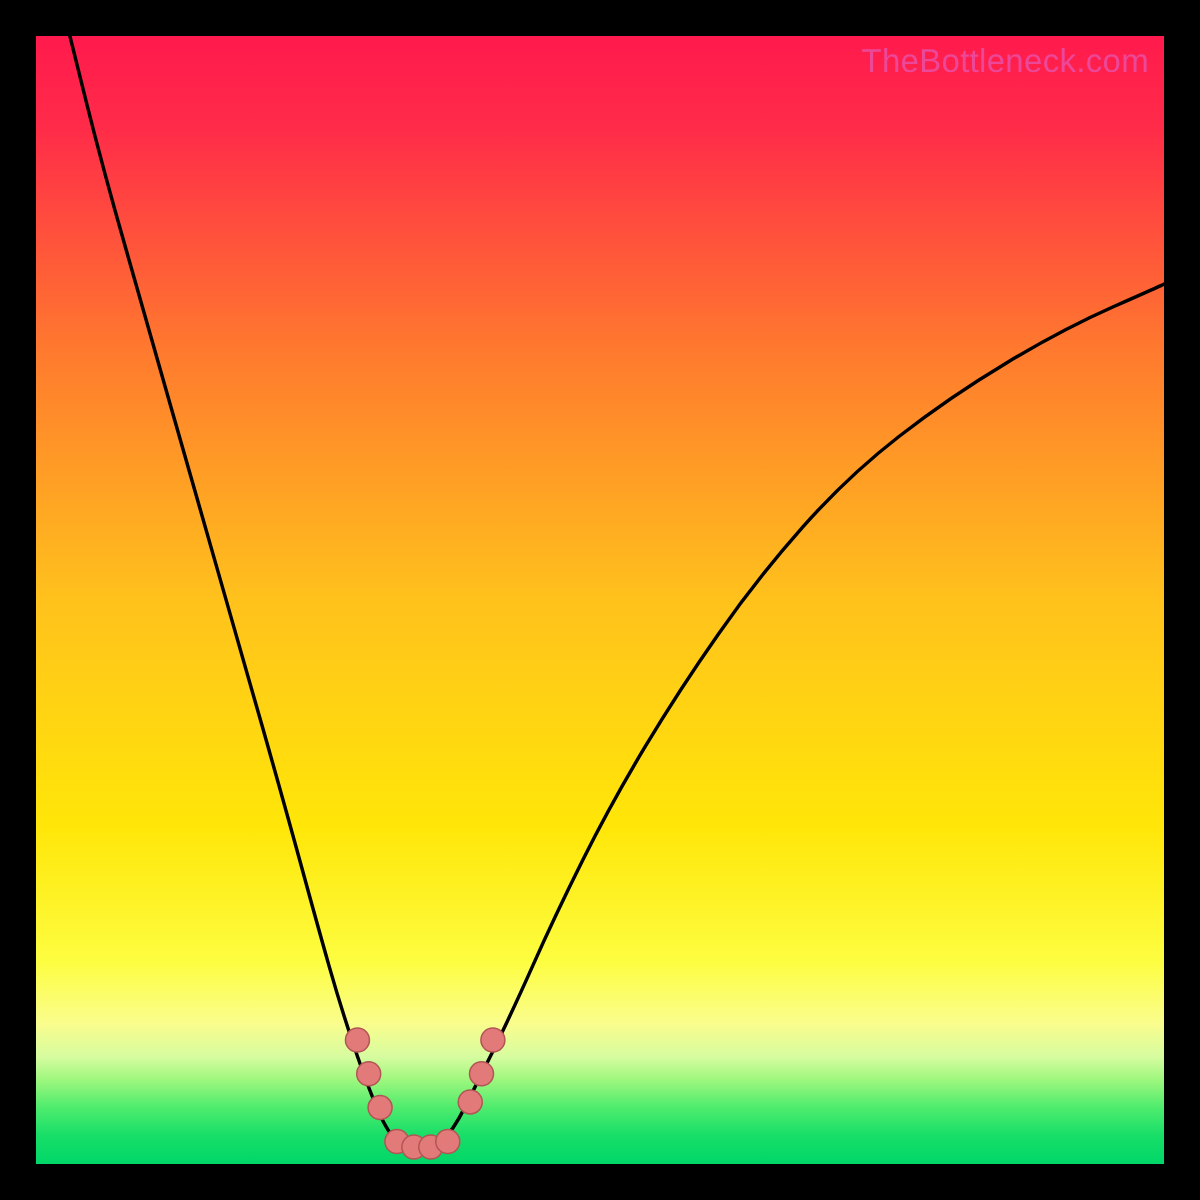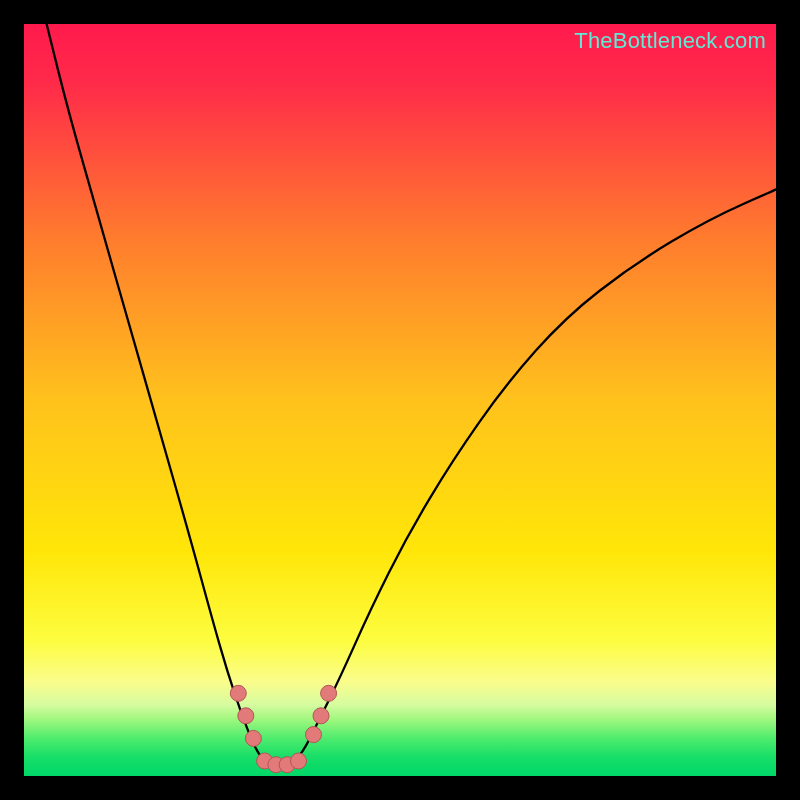--- a/index.html
+++ b/index.html
@@ -25,21 +25,21 @@
     width: 752px;
     height: 752px;
   }
   .watermark {
     position: absolute;
     top: 4px;
     right: 10px;
     font-family: Arial, Helvetica, sans-serif;
     font-size: 22px;
     font-weight: 500;
-    color: #5eead4;
+    color: #ec4899;
     letter-spacing: 0.2px;
     z-index: 10;
   }
   svg { display:block; }
 </style>
 </head>
 <body>
 
 <div class="frame">
 

